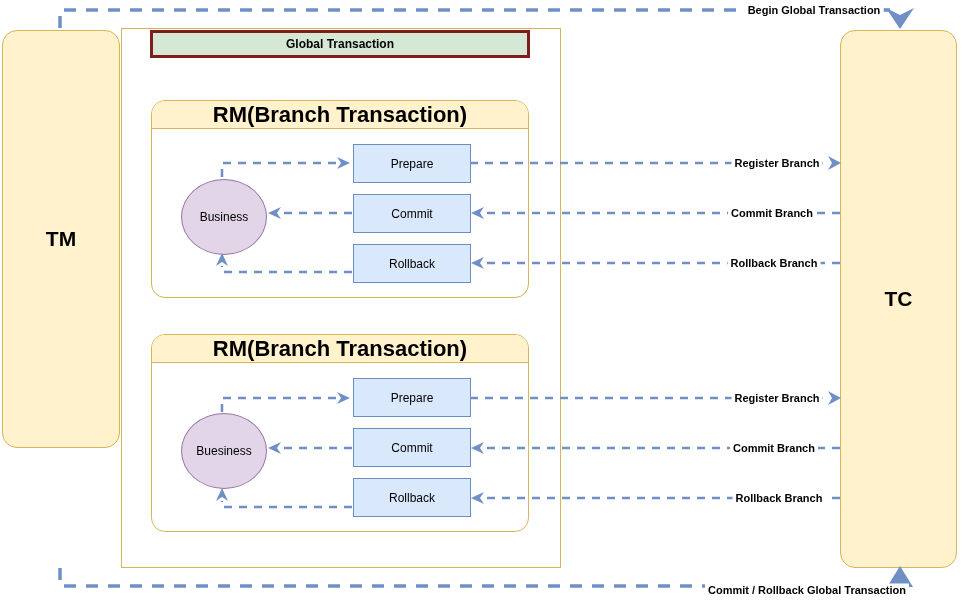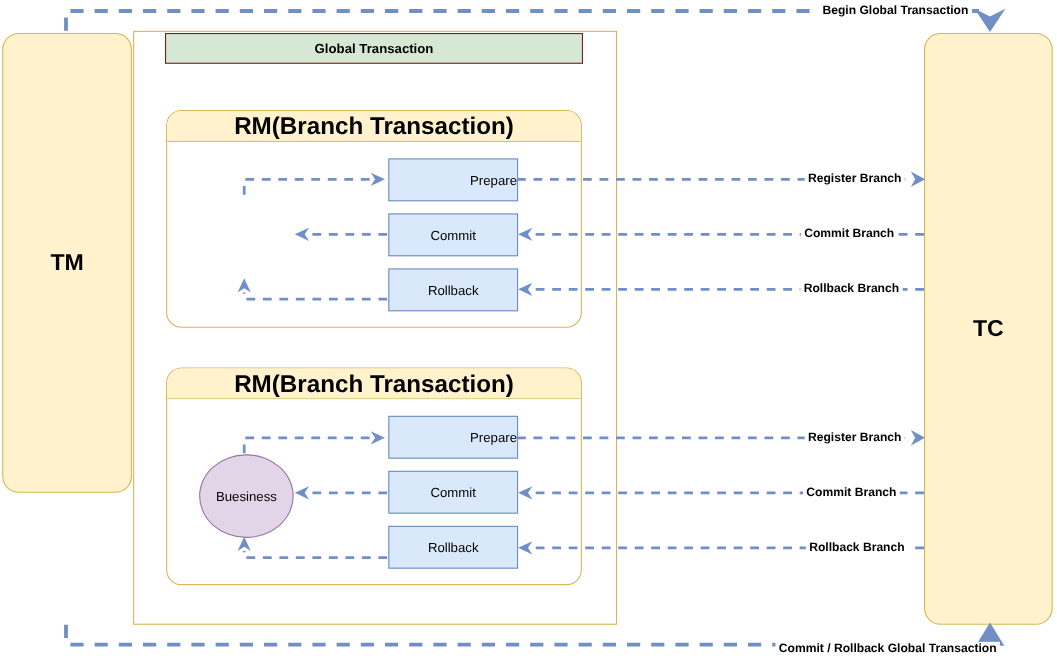--- a/index.html
+++ b/index.html
@@ -13,21 +13,21 @@
     font-weight:bold;font-size:21px;
   }
   .tm{left:2px;top:30px;width:118px;height:418px;}
   .tc{left:840px;top:30px;width:117px;height:538px;}
   .container{
     position:absolute;left:121px;top:28px;width:440px;height:540px;
     box-sizing:border-box;border:1px solid #D6B656;background:#ffffff;
   }
   .global-header{
     position:absolute;left:150px;top:30px;width:380px;height:28px;box-sizing:border-box;
-    background:#D5E8D4;border:1px solid #7f1d1d;display:flex;align-items:center;justify-content:center;
+    background:#D5E8D4;border:3px solid #7f1d1d;display:flex;align-items:center;justify-content:center;
     font-weight:bold;font-size:12px;
   }
   .rm{
     position:absolute;left:151px;width:378px;height:198px;box-sizing:border-box;
     background:#ffffff;border:1px solid #D6B656;border-radius:14px;
   }
   .rm1{top:100px;}
   .rm2{top:334px;}
   .rm-header{
     position:absolute;left:0;top:0;right:0;height:28px;box-sizing:border-box;
@@ -37,21 +37,21 @@
   .business{
     position:absolute;left:29px;top:78px;width:86px;height:76px;box-sizing:border-box;
     background:#E1D5E7;border:1px solid #9673A6;border-radius:50%;
     display:flex;align-items:center;justify-content:center;font-size:12px;
   }
   .action{
     position:absolute;left:201px;width:118px;height:39px;box-sizing:border-box;
     background:#DAE8FC;border:1px solid #6C8EBF;
     display:flex;align-items:center;justify-content:center;font-size:12px;
   }
-  .action.prepare{top:43px;justify-content:flex-end;}
+  .action.prepare{top:43px;}
   .action.commit{top:93px;}
   .action.rollback{top:143px;}
   svg.wires{position:absolute;left:0;top:0;width:961px;height:601px;pointer-events:none;}
   .wire{fill:none;stroke:#7090C5;stroke-width:2.5;stroke-dasharray:8 7;}
   .wire.global{stroke-width:3.5;stroke-dasharray:12 10;}
   .head{fill:#7090C5;stroke:none;}
   .wire-label{
     position:absolute;transform:translate(-50%,-50%);white-space:nowrap;
     background:#ffffff;padding:0 3px;font-weight:bold;font-size:11px;line-height:13px;
   }
@@ -70,20 +70,23 @@
     <span>TC</span>
   </div>
 
   <div class="global-header">
     <span>Global Transaction</span>
   </div>
 
   <div class="rm rm1">
     <div class="rm-header">
       <span>RM(Branch Transaction)</span>
+    </div>
+    <div class="business">
+      <span>Business</span>
     </div>
     <div class="action prepare">
       <span>Prepare</span>
     </div>
     <div class="action commit">
       <span>Commit</span>
     </div>
     <div class="action rollback">
       <span>Rollback</span>
     </div>

